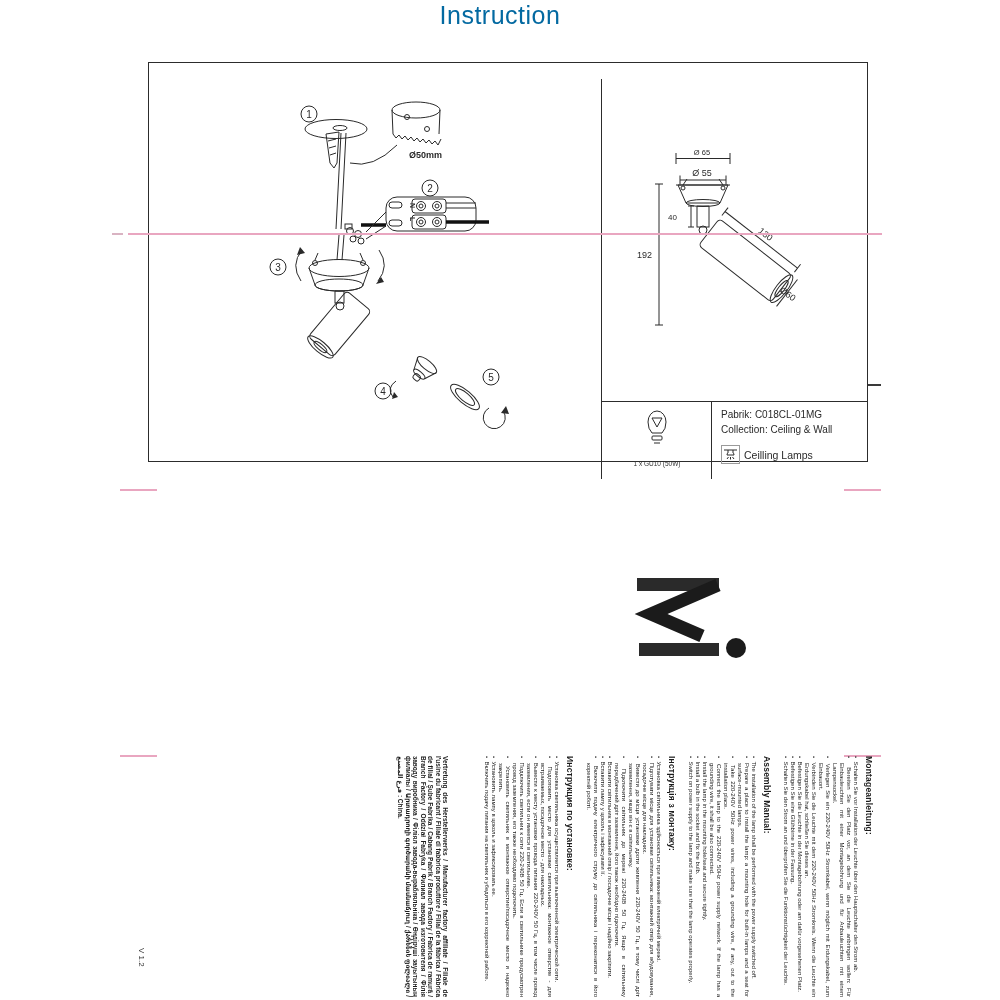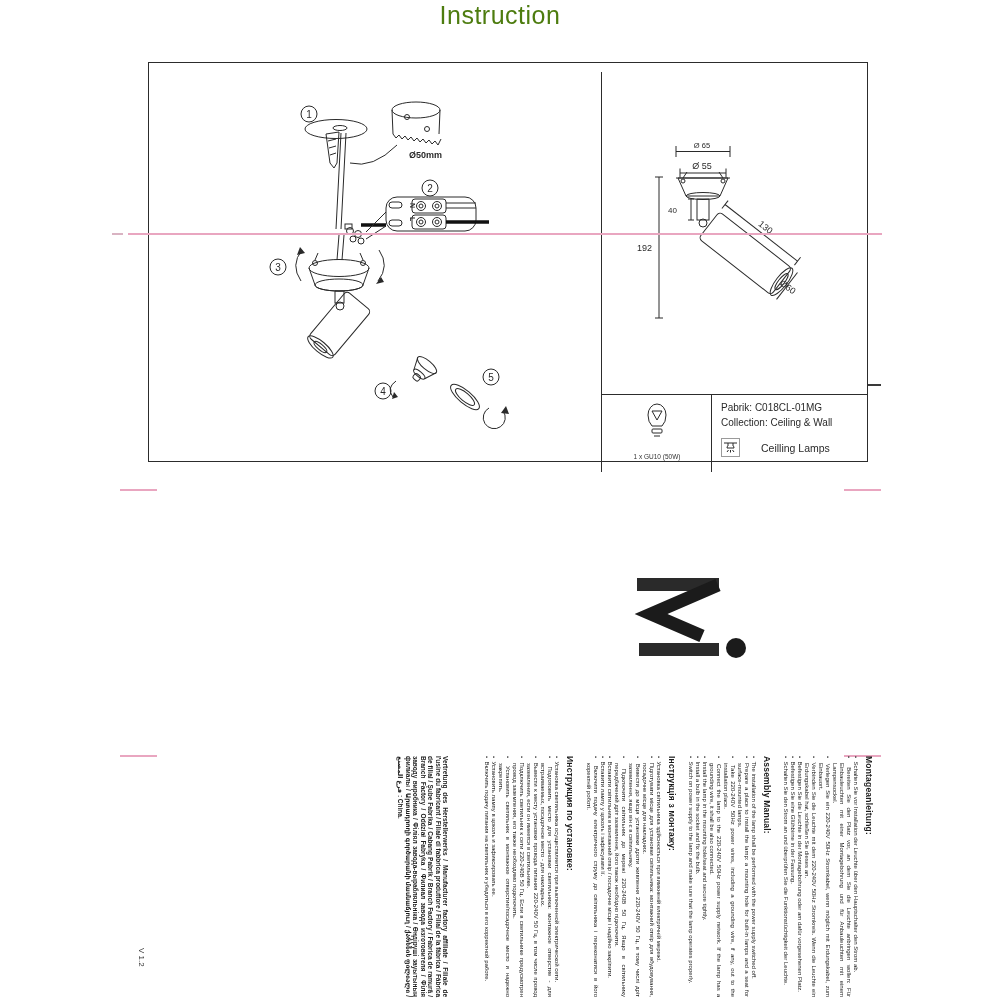--- a/index.html
+++ b/index.html
@@ -1,33 +1,33 @@
 <!DOCTYPE html>
 <html><head>
 <meta charset="utf-8">
 <style>
   * { margin:0; padding:0; box-sizing:border-box; }
   html,body { width:1000px; height:1000px; background:#ffffff; overflow:hidden;
               font-family:"Liberation Sans","DejaVu Sans",sans-serif; color:#222; }
   .abs { position:absolute; }
 
   .page-title { left:0; top:1px; width:1000px; text-align:center;
-                font-size:25px; font-weight:500; color:#4d7c0f; letter-spacing:.5px; }
+                font-size:25px; font-weight:500; color:#0369a1; letter-spacing:.5px; }
 
   .main-box { left:148px; top:62px; width:720px; height:400px;
               border:1.5px solid #2c2c2c; background:#fff; }
   .left-panel  { left:0; top:0; width:452px; height:400px; }
-  .right-panel { left:452px; top:9px; width:268px; height:400px; border-left:1.5px solid #2c2c2c; }
+  .right-panel { left:452px; top:16px; width:268px; height:400px; border-left:1.5px solid #2c2c2c; }
   .dim-svg { left:0; top:0; }
   .info-row { left:0; top:322px; width:266px; height:77px; border-top:1.5px solid #2c2c2c; }
   .bulb-cell { left:0; top:0; width:110px; height:77px; border-right:1.5px solid #2c2c2c; text-align:center; }
   .bulb-label { left:0; top:58px; width:110px; font-size:6.5px; color:#333; text-align:center; }
   .model-cell { left:110px; top:0; width:156px; height:77px; padding:7px 0 0 9px; }
   .model-line { font-size:10px; color:#2a2a2a; margin-bottom:4px; white-space:nowrap; }
-  .cat-row { margin-top:10px; display:flex; align-items:center; gap:21px; }
+  .cat-row { margin-top:10px; display:flex; align-items:center; gap:4px; }
   .cat-icon-box { width:19px; height:19px; border:1px solid #9a9a9a; display:flex; align-items:center; justify-content:center; }
   .cat-label { font-size:10.5px; color:#2a2a2a; }
 
   
   .pink { background:#e9a6c0; height:1.5px; }
   .pink-main { left:128px; top:233px; width:754px; z-index:30; }
   .pink-dash { left:112px; top:233px; width:11px; background:#d9b3c2; height:1.5px; z-index:30; }
   .mark-l-1 { left:120px; top:489px; width:37px; }
   .mark-r-1 { left:844px; top:489px; width:37px; }
   .mark-l-2 { left:120px; top:755px; width:37px; }

